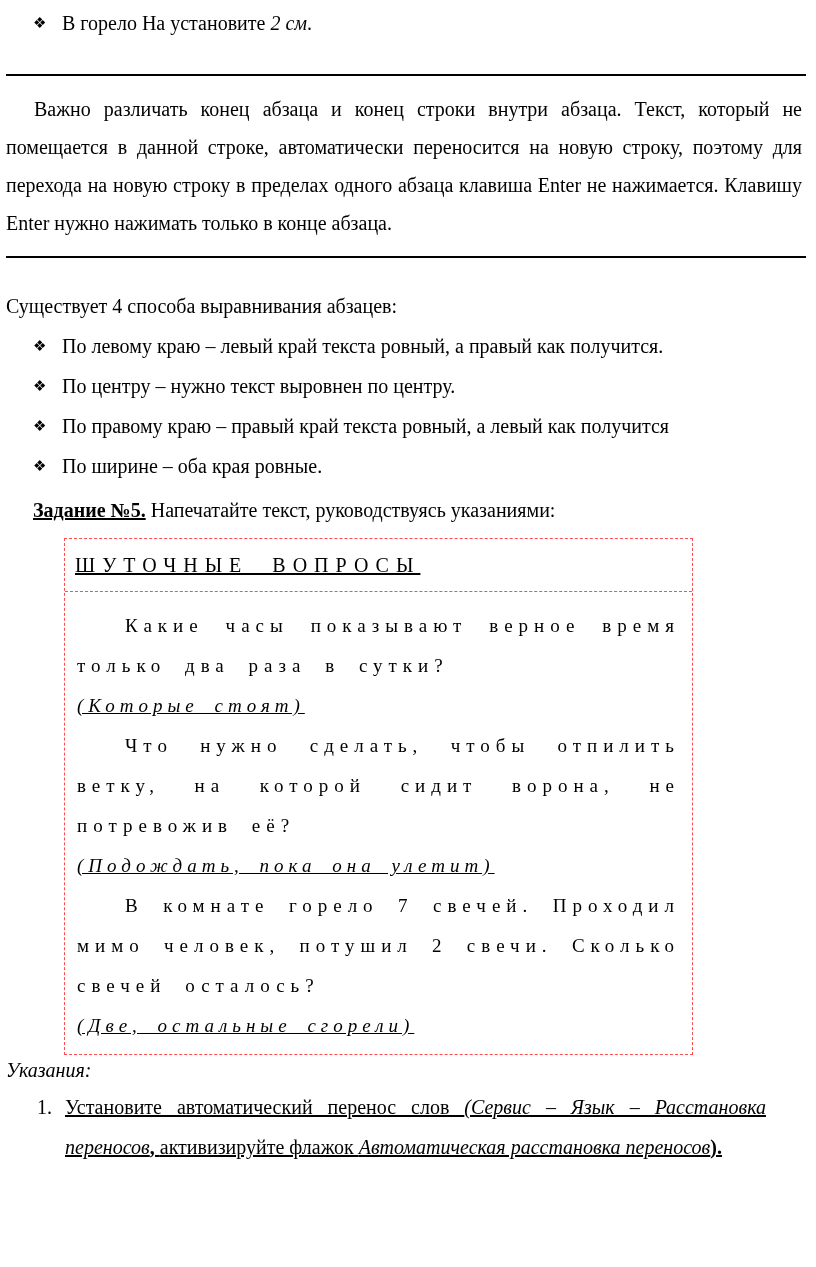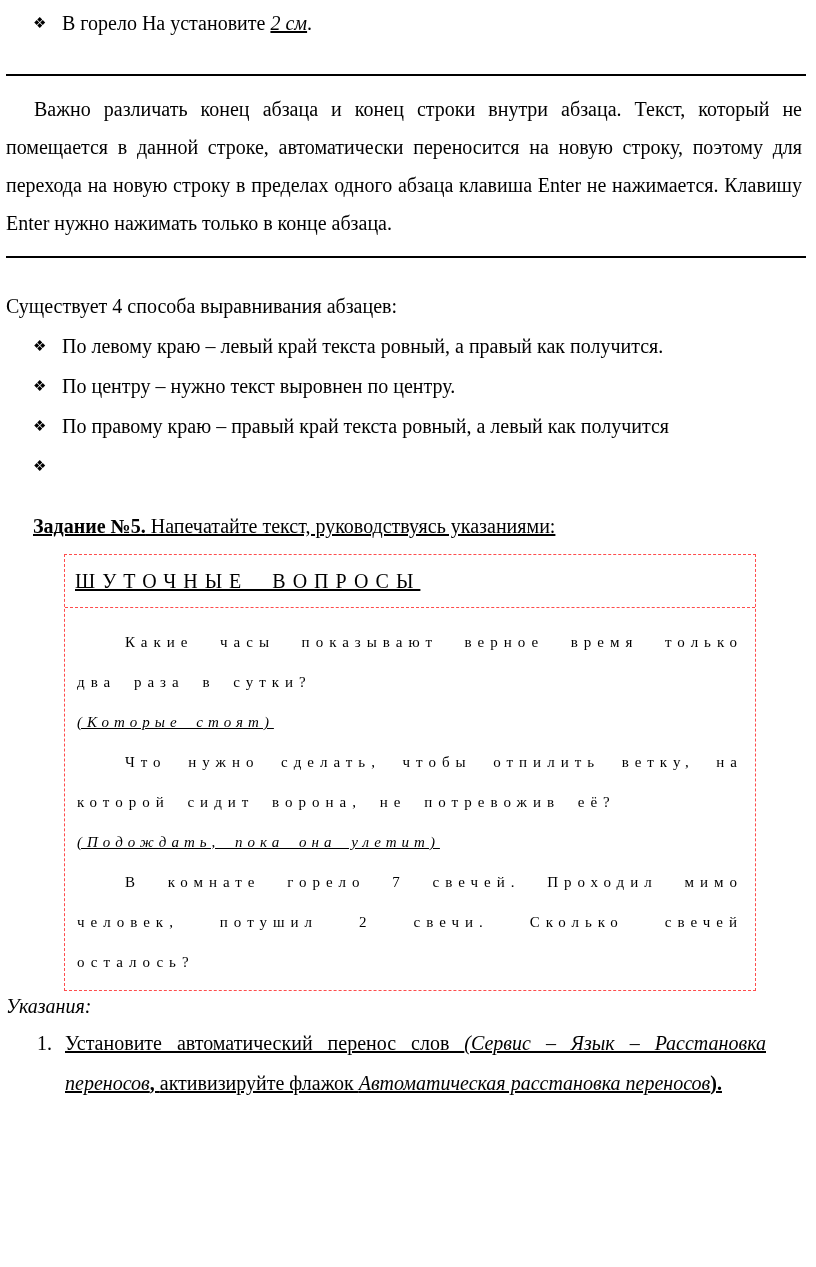--- a/index.html
+++ b/index.html
@@ -8,49 +8,49 @@
     width:816px; height:1267px; overflow:hidden;
     color:#000;
     font-family:"Liberation Serif","DejaVu Serif",serif;
     font-size:20px;
   }
   .page { padding:8px 10px 0 6px; }
 
   
   .bullet-row { display:flex; align-items:flex-start; line-height:30px; }
   .bullet-row .glyph { flex:none; width:29px; margin-left:27px; font-size:15px; line-height:30px; }
-  .bullet-text i { font-style:italic;text-decoration:underline; }
+  .bullet-text i { font-style:italic; }
 
   
   .sep { border-top:2px solid #000; width:100%; }
   .sep.s1 { margin-top:36px; }
   .sep.s2 { margin-top:14px; }
 
   .body-para {
     margin-top:14px;
     text-align:justify;
     text-indent:28px;
     line-height:38px;
     padding-right:4px;
   }
 
   .intro { margin-top:32px; line-height:32px; }
 
   .align-list { margin-top:4px; }
   .align-list .bullet-row { line-height:40px; }
   .align-list .glyph { line-height:40px; }
 
-  .task-line { margin-top:24px; padding-left:27px; line-height:32px;text-decoration:underline; }
+  .task-line { margin-top:8px; padding-left:27px; line-height:32px; }
   .task-label { font-weight:bold; text-decoration:underline; }
 
   
-  .quiz-box { margin:12px 9px 0 58px; width:692px; border:1px dashed #ff4d4d; }
+  .quiz-box { margin:12px 9px 0 58px; width:629px; border:1px dashed #ff4d4d; }
   .quiz-title-row { border-bottom:1px dashed #ff4d4d; padding:12px 10px; line-height:28px; }
   .quiz-title { letter-spacing:7px; word-spacing:12px; text-decoration:underline; }
-  .quiz-body { padding:14px 12px 8px 12px; font-size:15px; }
+  .quiz-body { padding:14px 12px 8px 12px; font-size:19px; }
   .q {
     text-align:justify; text-indent:48px;
     line-height:40px; letter-spacing:6px; word-spacing:8px;
   }
   .a {
     text-align:left; line-height:40px;
     font-style:italic; letter-spacing:5px; word-spacing:6px;
   }
   .a > span { text-decoration:underline; }
 
@@ -88,35 +88,37 @@
     <div class="bullet-row">
       <span class="glyph">❖</span>
       <span class="bullet-text">По центру – нужно текст выровнен по центру.</span>
     </div>
     <div class="bullet-row">
       <span class="glyph">❖</span>
       <span class="bullet-text">По правому краю – правый край текста ровный, а левый как получится</span>
     </div>
     <div class="bullet-row">
       <span class="glyph">❖</span>
+      <span class="bullet-text">По ширине – оба края ровные.</span>
     </div>
   </div>
 
   <p class="task-line"><span class="task-label">Задание №5.</span><span> Напечатайте текст, руководствуясь указаниями:</span></p>
 
   <div class="quiz-box">
     <div class="quiz-title-row">
       <span class="quiz-title">ШУТОЧНЫЕ ВОПРОСЫ</span>
     </div>
     <div class="quiz-body">
       <p class="q">Какие часы показывают верное время только два раза в сутки?</p>
       <p class="a"><span>(Которые стоят)</span></p>
       <p class="q">Что нужно сделать, чтобы отпилить ветку, на которой сидит ворона, не потревожив её?</p>
       <p class="a"><span>(Подождать, пока она улетит)</span></p>
       <p class="q">В комнате горело 7 свечей. Проходил мимо человек, потушил 2 свечи. Сколько свечей осталось?</p>
+      <p class="a"><span>(Две, остальные сгорели)</span></p>
     </div>
   </div>
 
   <p class="notes-label">Указания:</p>
 
   <div class="num-row">
     <span class="num">1.</span>
     <span class="num-text"><span>Установите автоматический перенос слов </span><i>(Сервис – Язык – Расстановка переносов</i><b>, </b><span>активизируйте флажок </span><i>Автоматическая расстановка переносов</i><b>).</b></span>
   </div>
 

